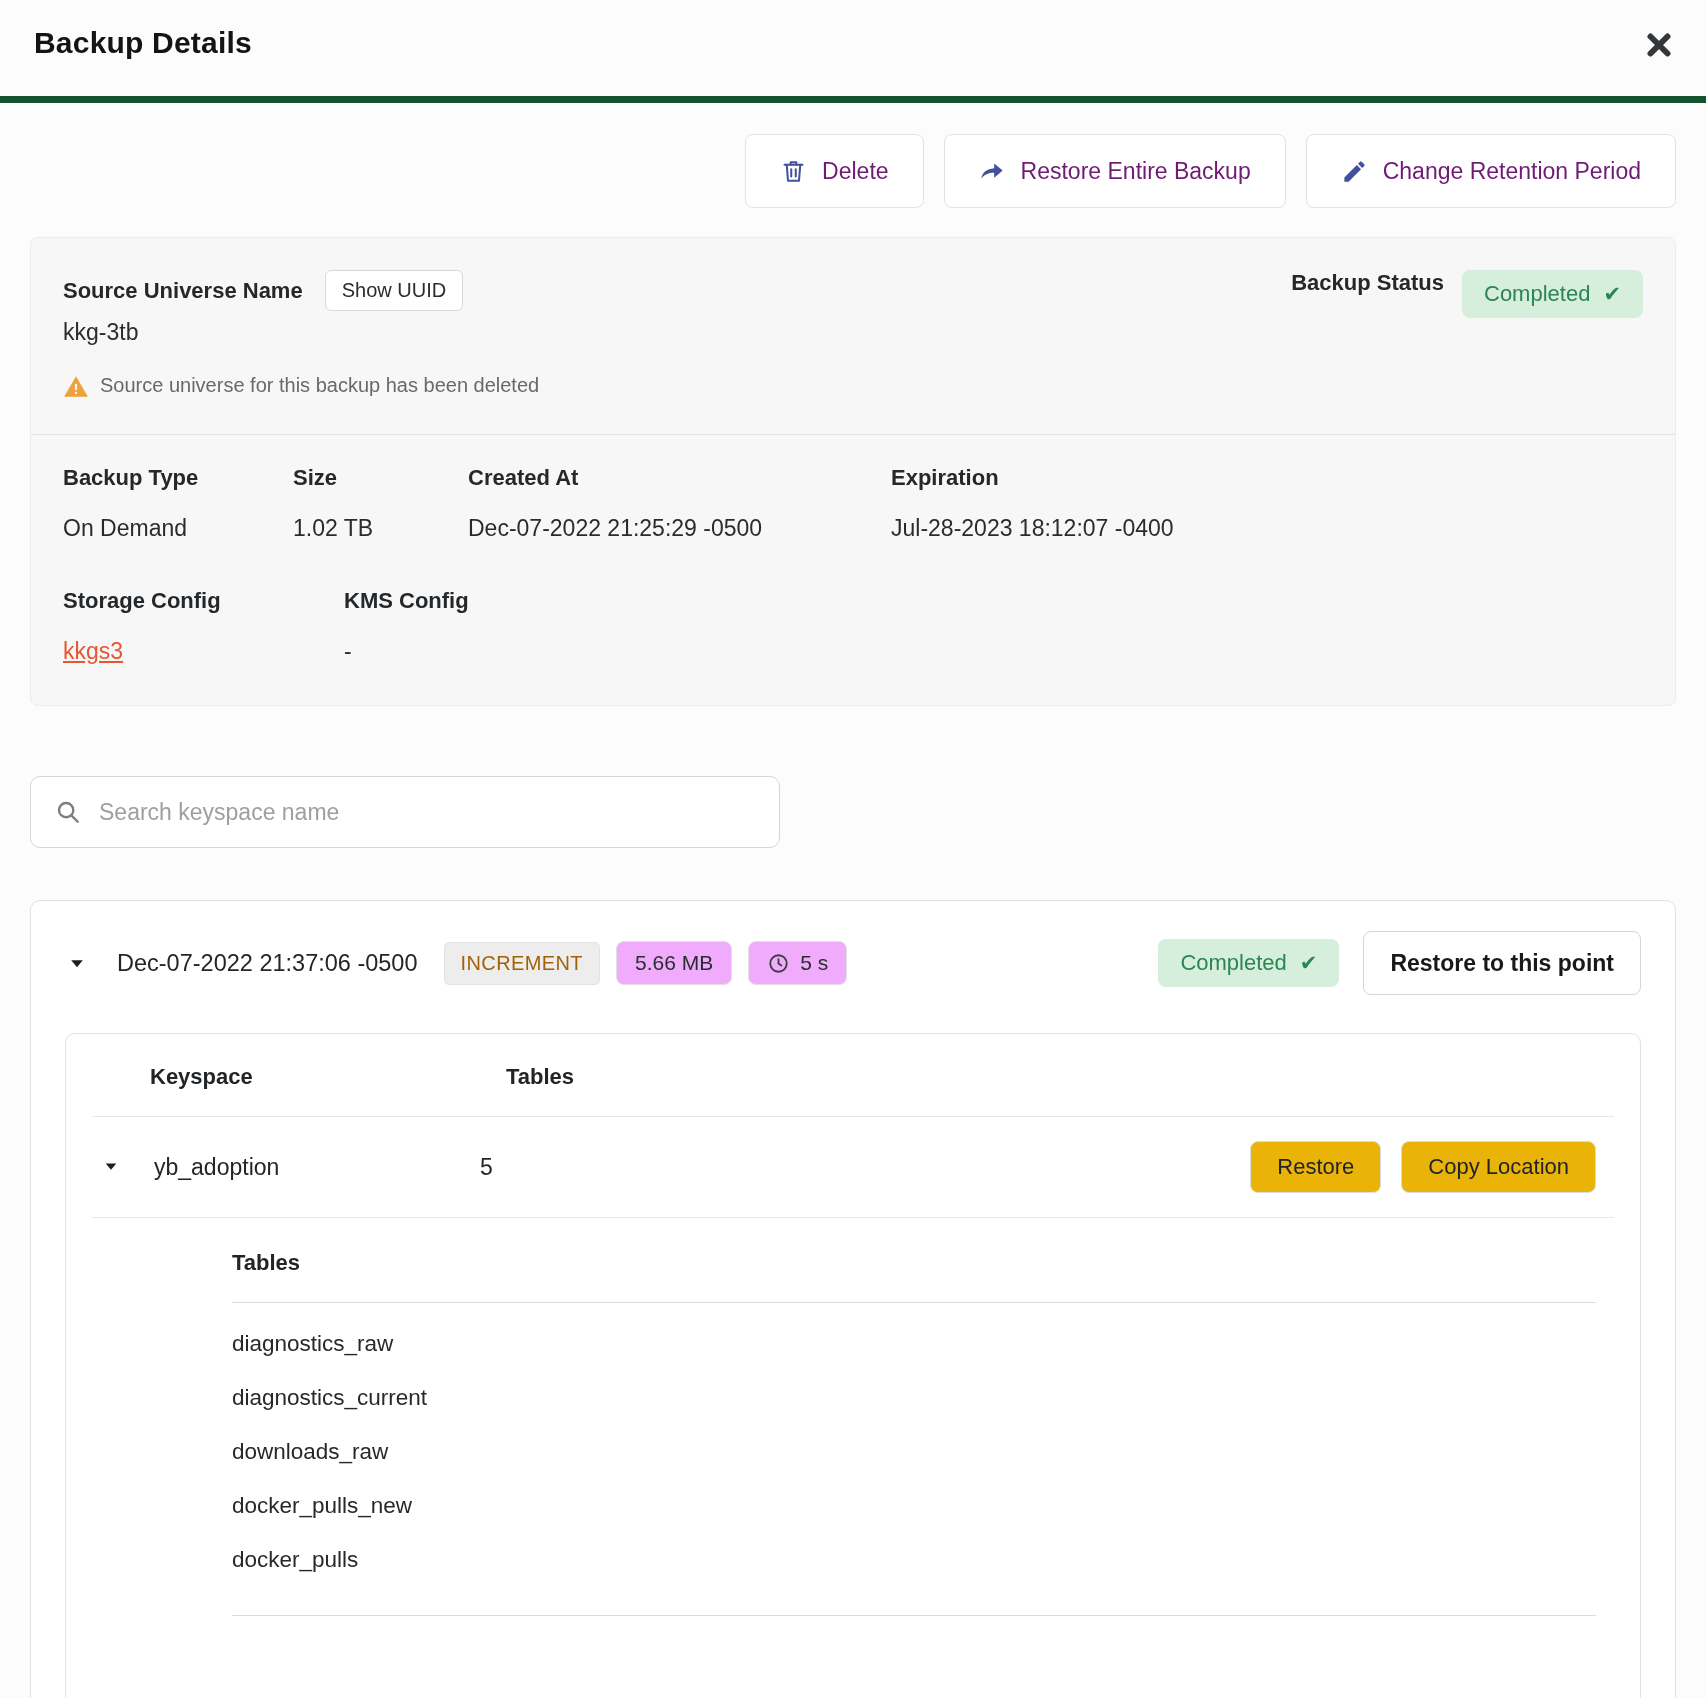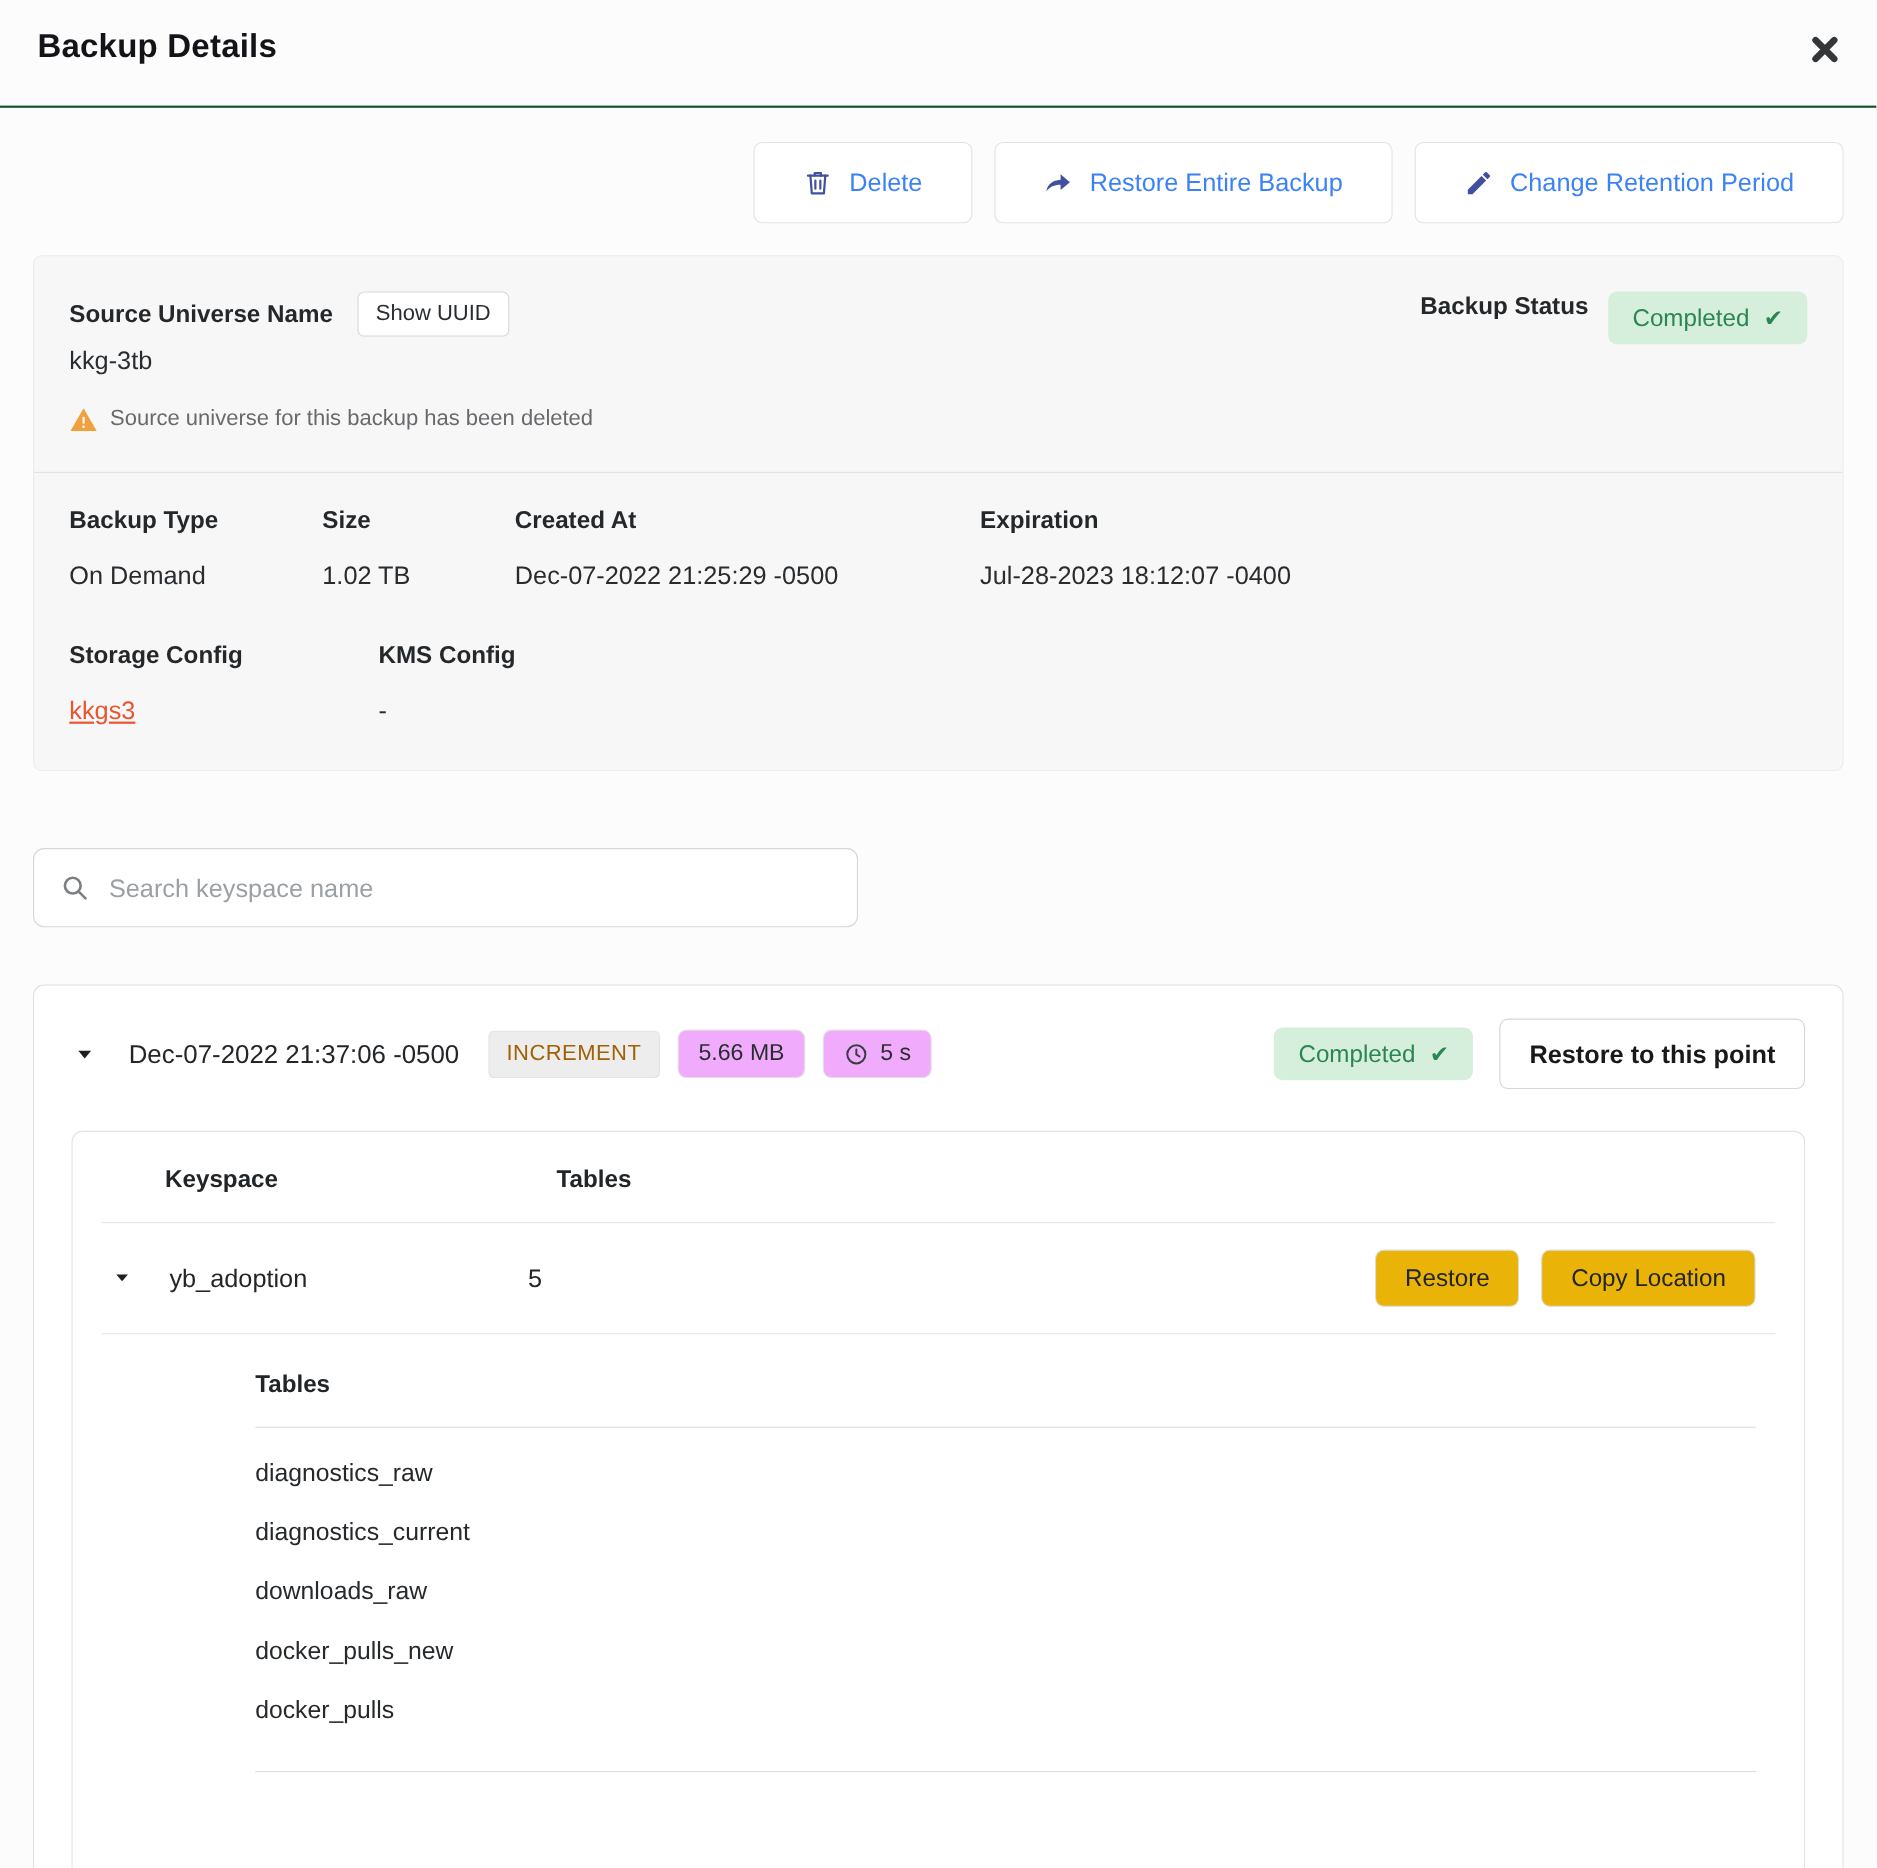--- a/index.html
+++ b/index.html
@@ -9,34 +9,34 @@
     background:#fcfcfc;
     font-family:"Liberation Sans", sans-serif;
     color:#26292c;
   }
   svg { display:block; }
 
   
   .modal-header{
     display:flex; justify-content:space-between; align-items:flex-start;
     padding:26px 30px 34px 34px;
-    border-bottom:2px solid #14532d;
+    border-bottom:7px solid #14532d;
     background:#fcfcfc;
   }
   .title{ font-size:30px; font-weight:700; color:#121417; letter-spacing:.2px; }
   .close-btn{ width:34px; height:34px; margin-top:2px; cursor:pointer; }
 
   .content{ padding:0 30px; }
 
   
   .actions{ display:flex; justify-content:flex-end; gap:20px; margin-top:31px; }
   .btn{
     display:inline-flex; align-items:center; gap:15px;
     background:#fff; border:1px solid #e2e2e2; border-radius:8px;
-    padding:0 44px; height:74px; font-size:23px; color:#3b82f6;
+    padding:0 34px; height:74px; font-size:23px; color:#701a75;
     cursor:pointer; font-family:inherit; white-space:nowrap;
   }
   .btn svg{ width:27px; height:27px; }
 
   
   .panel{ margin-top:29px; background:#f7f7f7; border:1px solid #ececec; border-radius:8px; }
   .panel-top{ position:relative; padding:32px 32px 34px; border-bottom:1px solid #e3e3e3; }
   .lbl{ font-weight:700; font-size:22px; color:#25282b; }
   .suname-row{ display:flex; align-items:center; gap:22px; }
   .show-uuid{

